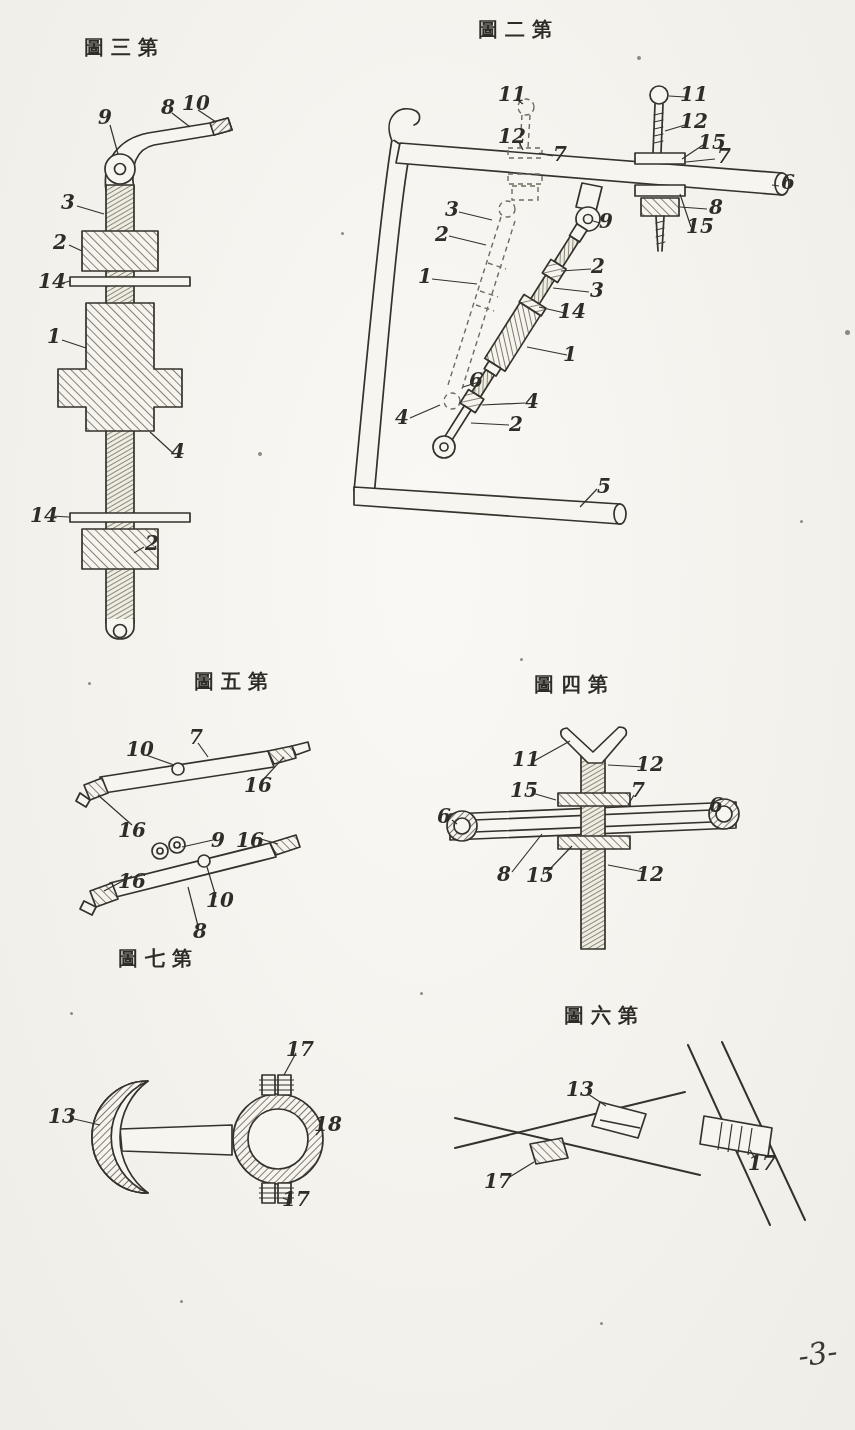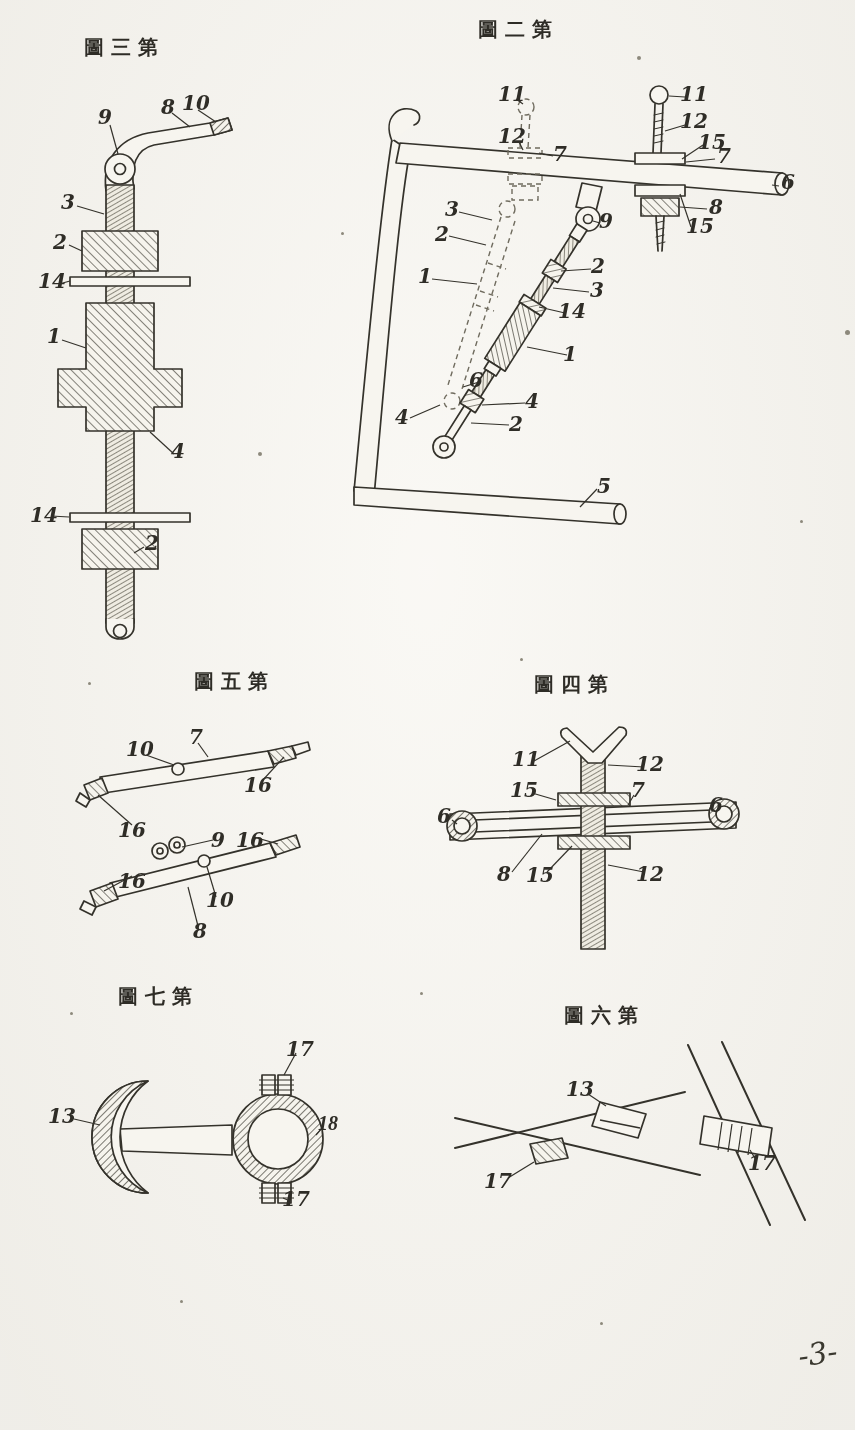--- a/index.html
+++ b/index.html
@@ -52,21 +52,21 @@
         <rect width="4" height="4" fill="#efece2"></rect>
         <line x1="0" y1="0" x2="0" y2="4" stroke="#474438" stroke-width="1.2"></line>
       </pattern>
     </defs>
   </svg>
 
   <div class="caption" style="left:84px;top:34px">圖三第</div>
   <div class="caption" style="left:478px;top:16px">圖二第</div>
   <div class="caption" style="left:194px;top:668px">圖五第</div>
   <div class="caption" style="left:534px;top:671px">圖四第</div>
-  <div class="caption" style="left:118px;top:983px">圖七第</div>
+  <div class="caption" style="left:118px;top:945px">圖七第</div>
   <div class="caption" style="left:564px;top:1002px">圖六第</div>
 
   <div class="fig" style="left:40px;top:85px;width:250px;height:560px">
     <svg viewBox="0 0 250 560" width="250" height="560">
       <g stroke="#34322b" stroke-width="1.7" fill="none" stroke-linejoin="round" stroke-linecap="round">
         <path d="M66,106 C62,76 78,54 108,48 L170,38 L188,33 L192,45 L174,50 L114,60 C96,64 90,82 94,104" fill="#f7f5ef"></path>
         <path d="M170,38 L188,33 L192,45 L174,50 Z" fill="url(#hA)"></path>
         <rect x="66" y="100" width="28" height="438" fill="url(#hT)"></rect>
         <circle cx="80" cy="84" r="15" fill="#f7f5ef"></circle>
         <circle cx="80" cy="84" r="5.5" fill="#f7f5ef"></circle>
@@ -328,21 +328,21 @@
       <span class="callout" style="left: 650px; top: 765px;">12</span>
       <span class="callout" style="left: 524px; top: 791px;">15</span>
       <span class="callout" style="left: 638px; top: 791px;">7</span>
       <span class="callout" style="left: 444px; top: 817px;">6</span>
       <span class="callout" style="left: 716px; top: 806px;">6</span>
       <span class="callout" style="left: 504px; top: 875px;">8</span>
       <span class="callout" style="left: 540px; top: 876px;">15</span>
       <span class="callout" style="left: 650px; top: 875px;">12</span>
       <span class="callout" style="left: 62px; top: 1117px;">13</span>
       <span class="callout" style="left: 300px; top: 1050px;">17</span>
-      <span class="callout" style="left: 328px; top: 1125px; font-family: Liberation Serif, serif;">18</span>
+      <span class="callout" style="left: 328px; top: 1125px;">18</span>
       <span class="callout" style="left: 296px; top: 1200px;">17</span>
       <span class="callout" style="left: 580px; top: 1090px;">13</span>
       <span class="callout" style="left: 762px; top: 1164px;">17</span>
       <span class="callout" style="left: 498px; top: 1182px;">17</span>
     </div>
 
 
   <div class="hand-note">-3-</div>
 
   <div class="speck" style="left:637px;top:56px;width:4px;height:4px"></div>

